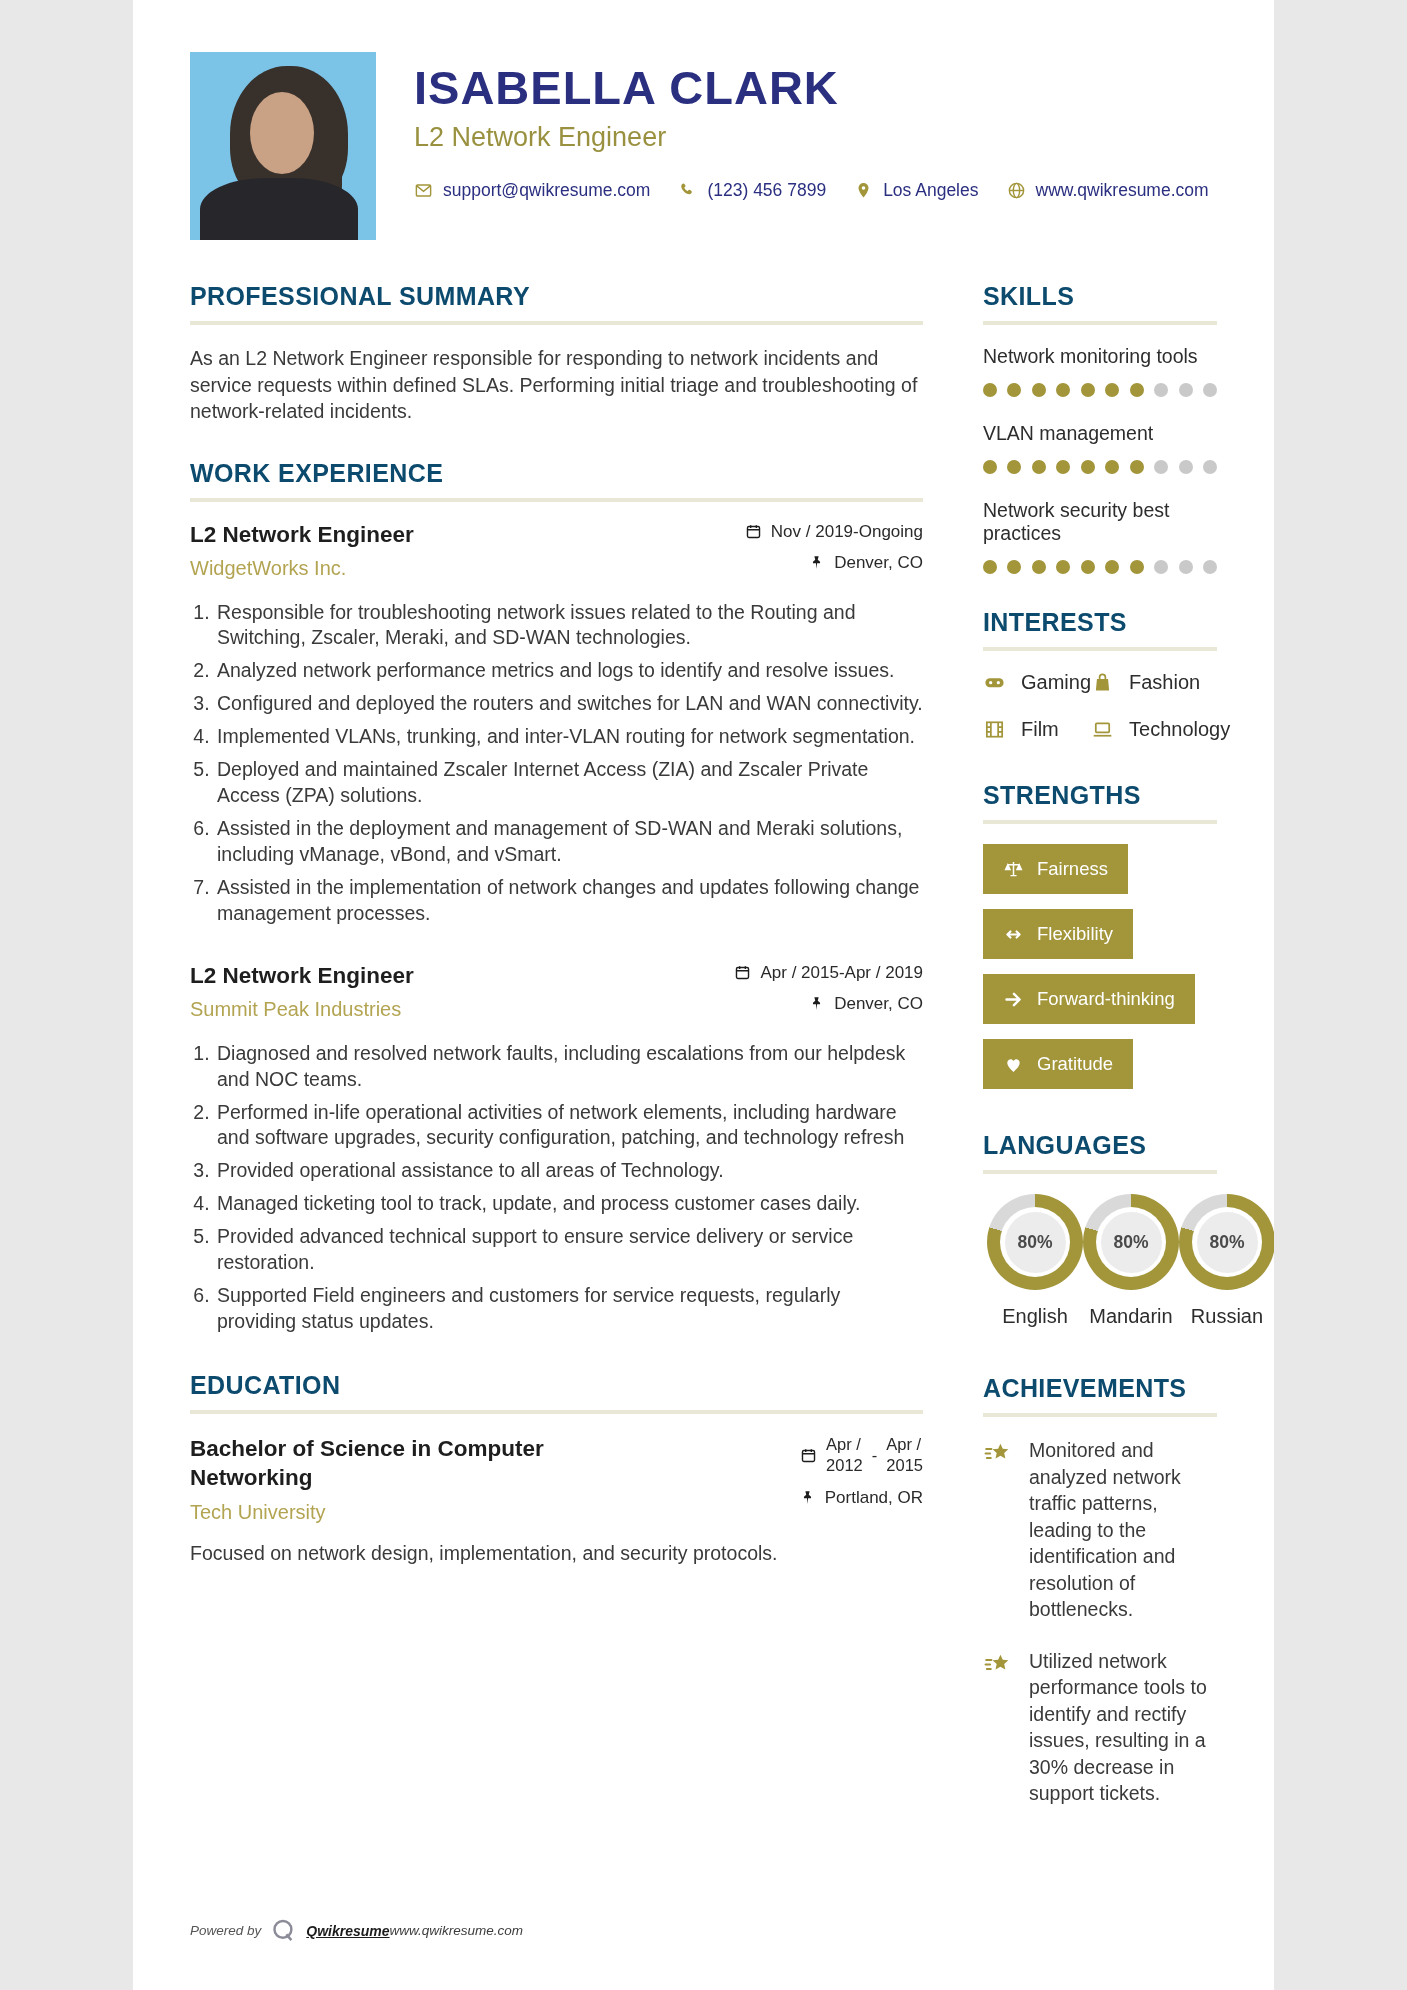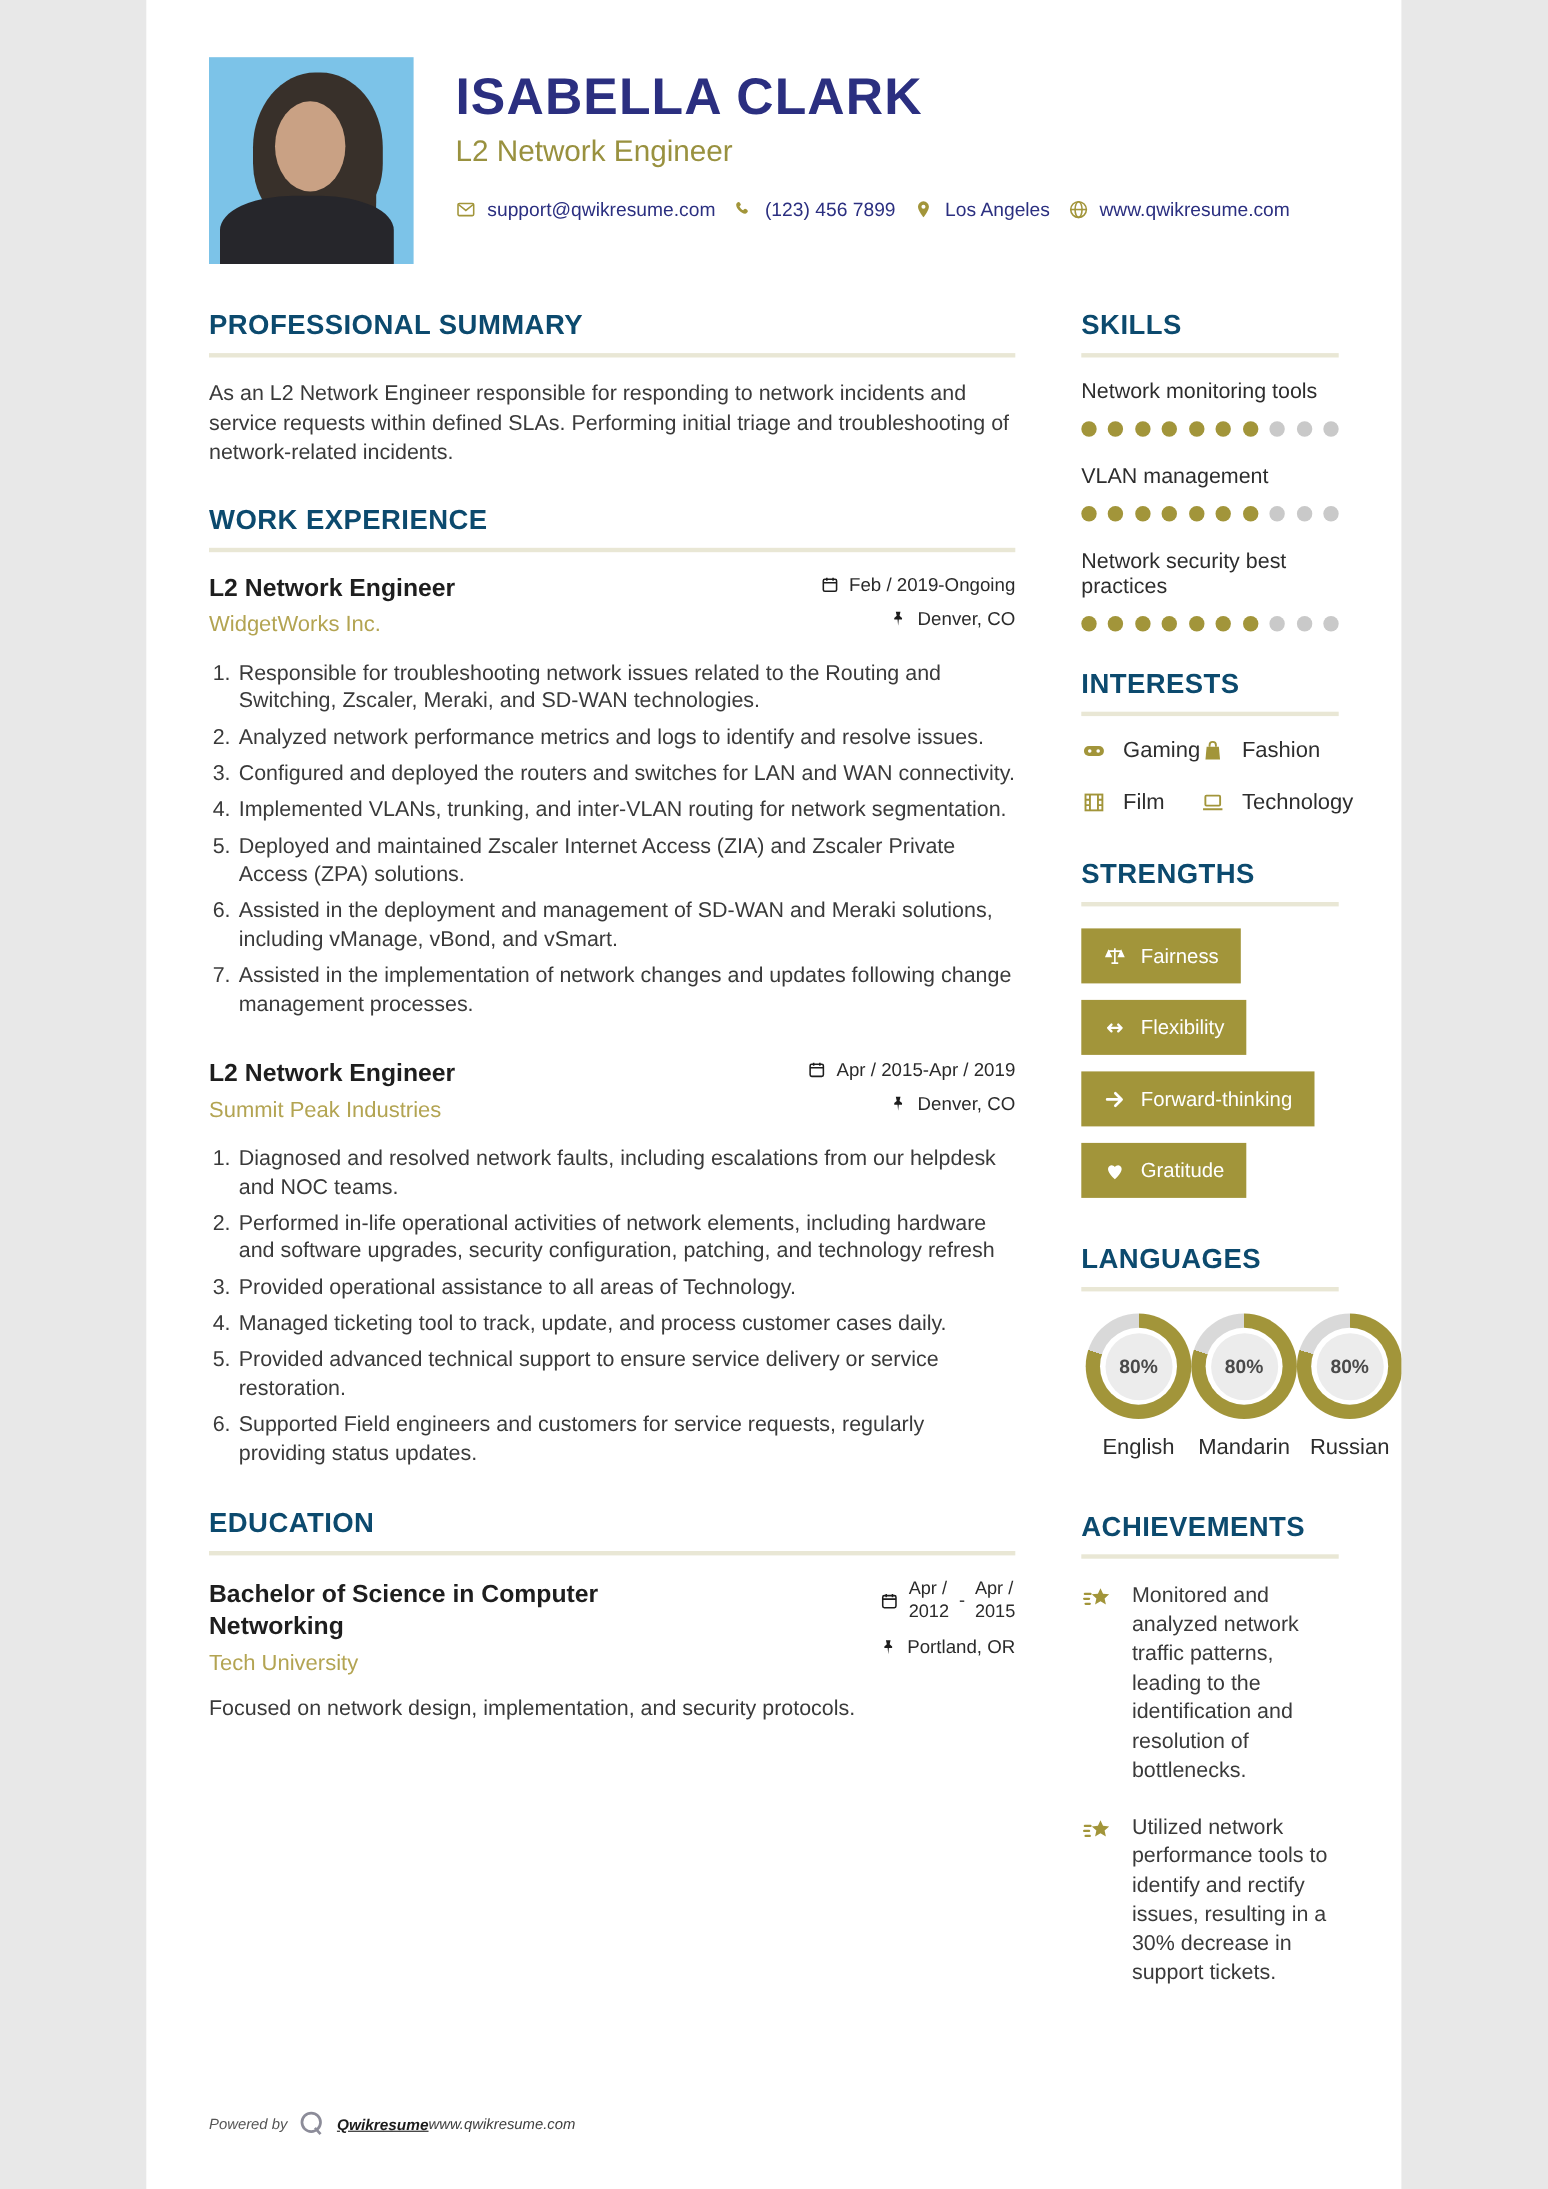--- a/index.html
+++ b/index.html
@@ -9,21 +9,21 @@
   
   header{display:flex;padding:52px 57px 0 57px;gap:38px;align-items:flex-start;}
   .photo{width:186px;height:188px;background:#7cc3e8;flex:none;position:relative;overflow:hidden;}
   .photo .hair{position:absolute;width:118px;height:142px;left:40px;top:14px;background:#38302a;border-radius:48% 48% 42% 42%;}
   .photo .tail{position:absolute;width:34px;height:120px;left:118px;top:60px;background:#38302a;border-radius:40%;}
   .photo .face{position:absolute;width:64px;height:82px;left:60px;top:40px;background:#c9a184;border-radius:50%;}
   .photo .body{position:absolute;width:158px;height:74px;left:10px;bottom:-12px;background:#26262b;border-radius:42% 42% 0 0;}
   .head-text{padding-top:8px;min-width:0;}
   h1{margin:0;font-size:47px;font-weight:bold;color:#2b2f80;letter-spacing:1px;}
   .job-title{margin-top:7px;font-size:27px;color:#99913f;font-weight:500;}
-  .contact-row{display:flex;align-items:center;gap:16px;margin-top:27px;font-size:17.5px;color:#2b2f80;white-space:nowrap;}
+  .contact-row{display:flex;align-items:center;gap:28px;margin-top:27px;font-size:17.5px;color:#2b2f80;white-space:nowrap;}
   .contact-item{display:flex;align-items:center;gap:10px;}
   .icon{display:inline-block;flex:none;}
   .icon svg{display:block;width:100%;height:100%;}
   .contact-item .icon{width:19px;height:19px;color:#a2953a;}
 
   
   .columns{display:flex;gap:60px;padding:0 57px;margin-top:42px;}
   .col-left{width:733px;flex:none;}
   .col-right{flex:1;min-width:0;}
   section{margin-bottom:34px;}
@@ -166,21 +166,21 @@
                 <div class="company">WidgetWorks Inc.</div>
               </div>
               <div class="meta">
                 <div class="meta-line">
                   <span class="icon">
                     <svg viewBox="0 0 24 24" fill="none" stroke="currentColor" stroke-width="2">
                       <rect x="3.5" y="5" width="17" height="15.5" rx="2"></rect>
                       <path d="M3.5 9.5h17M8 3v4M16 3v4"></path>
                     </svg>
                   </span>
-                  <span>Feb / 2019-Ongoing</span>
+                  <span>Nov / 2019-Ongoing</span>
                 </div>
                 <div class="meta-line">
                   <span class="icon">
                     <svg viewBox="0 0 24 24" fill="currentColor">
                       <path d="M9 3h6l-1.2 5.2L17 11v2h-4.2L12 21l-.8-8H7v-2l3.2-2.8z"></path>
                     </svg>
                   </span>
                   <span>Denver, CO</span>
                 </div>
               </div>

